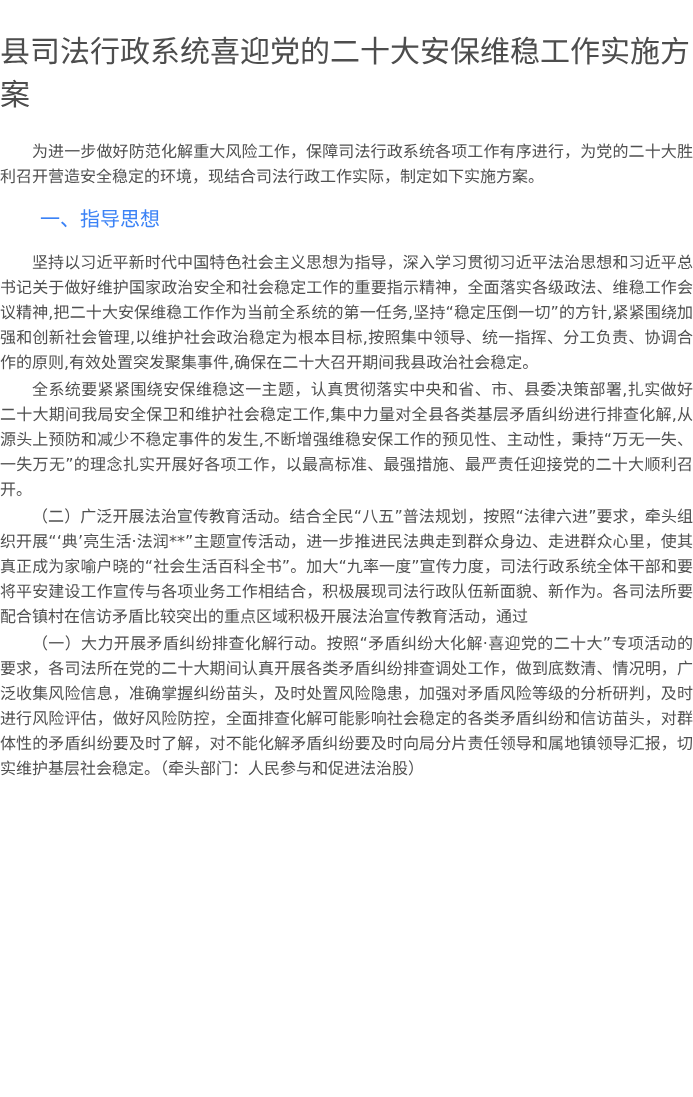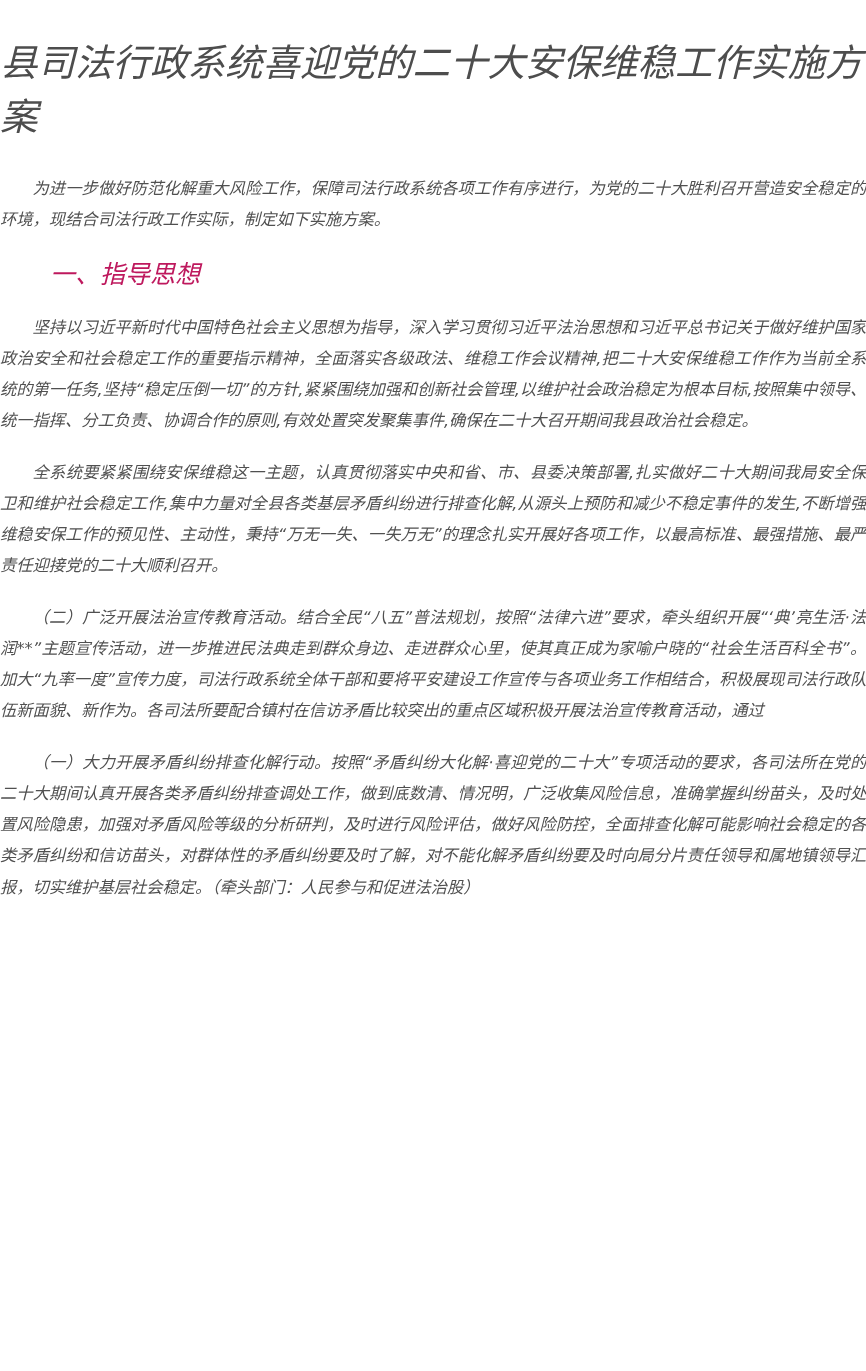--- a/index.html
+++ b/index.html
@@ -13,46 +13,45 @@
     height: 1097px;
     overflow: hidden;
     font-family: "DejaVu Sans", "Liberation Sans", sans-serif;
     color: #505050;
   }
   .doc-page {
     width: 693px;
     height: 1097px;
     overflow: hidden;
     background: #ffffff;
-    font-style: italic;
   }
   .doc-title {
     font-size: 30px;
     line-height: 43px;
     font-weight: 400;
     letter-spacing: 0;
     margin: 30px 0 23px 0;
     color: #4d4d4d;
     text-align: left;
   }
   .doc-para {
-    font-size: 13px;
+    font-size: 16px;
     line-height: 25px;
-    margin: 16px 0;
+    margin: 2px 0;
     text-indent: 2em;
     text-align: justify;
     color: #505050;
   }
   .doc-heading {
     font-size: 20px;
     line-height: 25px;
     margin: 18px 0;
     text-indent: 2em;
     font-weight: 400;
-    color: #be185d;
+    color: #3b82f6;
   }
 </style>
 </head>
 <body>
 
 <main class="doc-page">
   <h1 class="doc-title">县司法行政系统喜迎党的二十大安保维稳工作实施方案</h1>
 
   <p class="doc-para">为进一步做好防范化解重大风险工作，保障司法行政系统各项工作有序进行，为党的二十大胜利召开营造安全稳定的环境，现结合司法行政工作实际，制定如下实施方案。</p>
 

